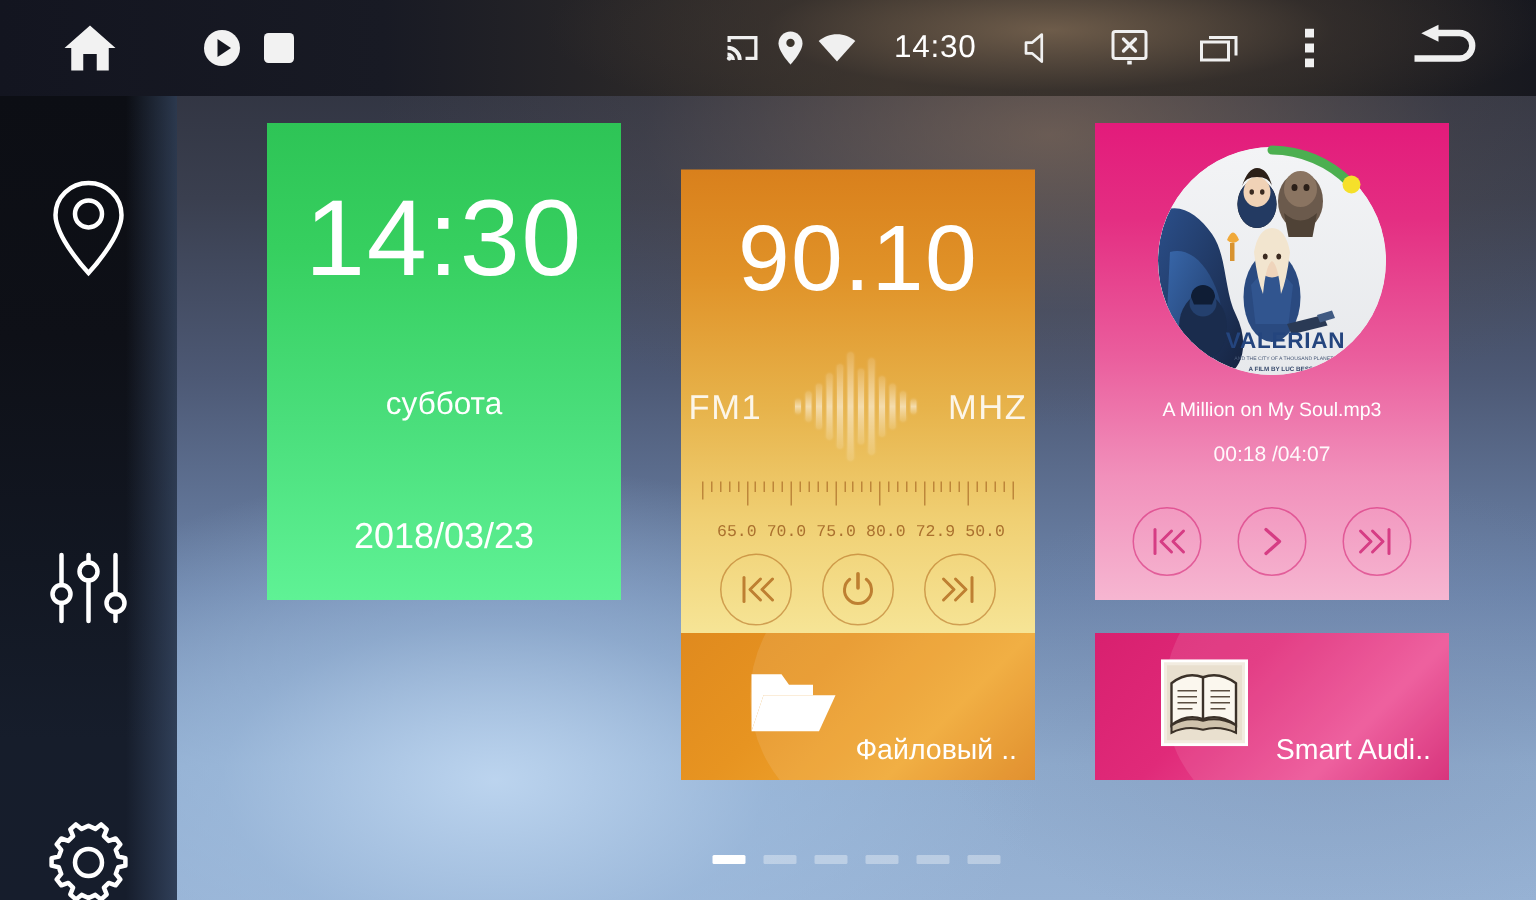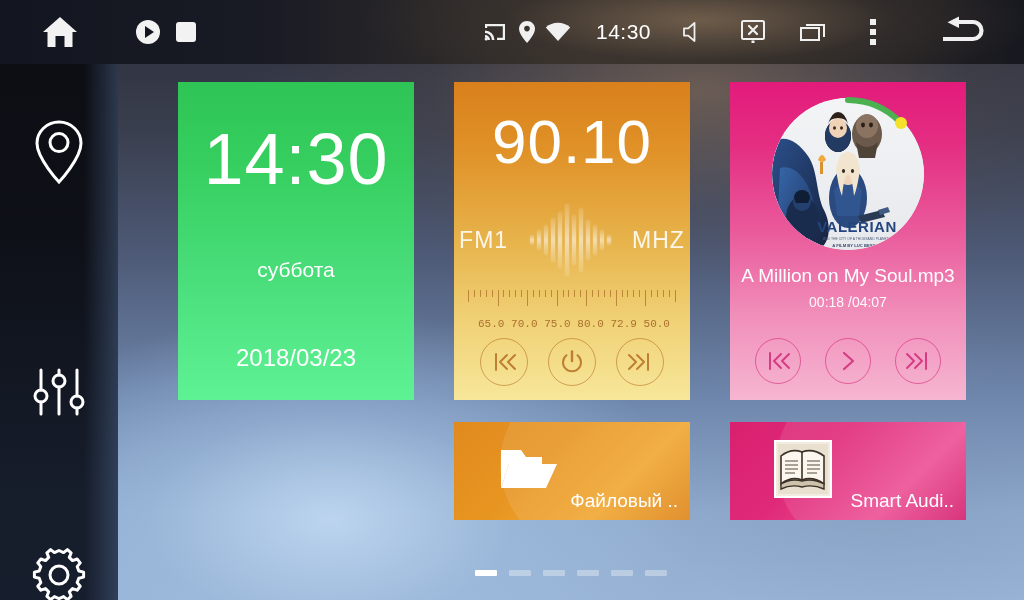--- a/index.html
+++ b/index.html
@@ -80,21 +80,21 @@
   #w-clock .dow {
     position:absolute; left:0; right:0; top:176px; text-align:center;
     color:#fff; font-size:21px; font-weight:400;
   }
   #w-clock .date {
     position:absolute; left:0; right:0; top:262px; text-align:center;
     color:#fff; font-size:24px; font-weight:400;
   }
 
   
-  #w-radio { background:linear-gradient(180deg,#d9801c 0%, #e09228 22%, #e7b34b 50%, #f0d074 74%, #f7e79a 100%); }
+  #w-radio { background:linear-gradient(180deg,#d9801c 0%, #e09228 22%, #e7b34b 50%, #f0d074 74%, #f7e79a 100%);margin-top:31px; }
   #w-radio .freq {
     position:absolute; left:0; right:0; top:24px; text-align:center;
     color:#fff; font-size:62px; font-weight:300; letter-spacing:1px;
   }
   .band-row {
     position:absolute; left:0; right:0; top:128px; height:60px;
     display:flex; align-items:center; justify-content:center; gap:6px;
   }
   .band-row .band, .band-row .unit {
     color:rgba(255,255,255,0.88); font-size:23px; font-weight:300; letter-spacing:1px;
@@ -124,21 +124,21 @@
   #w-music { background:linear-gradient(180deg,#e31b7b 0%, #e42e82 20%, #ea5c9c 48%, #f190bb 74%, #f6b6d1 100%); }
   .art-wrap { position:absolute; left:50%; top:16px; transform:translateX(-50%); width:152px; height:152px; }
   .art {
     position:absolute; inset:0; border-radius:50%; overflow:hidden;
     background:#eef0f2;
   }
   .art svg { display:block; width:100%; height:100%; }
   .progress-arc { position:absolute; inset:-4px; }
   #w-music .title {
     position:absolute; left:4px; right:4px; top:183px; text-align:center;
-    color:#fff; font-size:19px; white-space:nowrap; overflow:hidden;
+    color:#fff; font-size:13px; white-space:nowrap; overflow:hidden;
   }
   #w-music .times {
     position:absolute; left:0; right:0; top:212px; text-align:center;
     color:rgba(255,255,255,0.95); font-size:14px;
   }
   #w-music .cbtn { border:1.5px solid rgba(214,40,120,0.6); width:46px; height:46px; }
   #w-music .cbtn svg { fill:rgba(208,42,120,0.85); stroke:rgba(208,42,120,0.85); }
   #w-music .ctrls { bottom:16px; gap:24px; }
 
   

